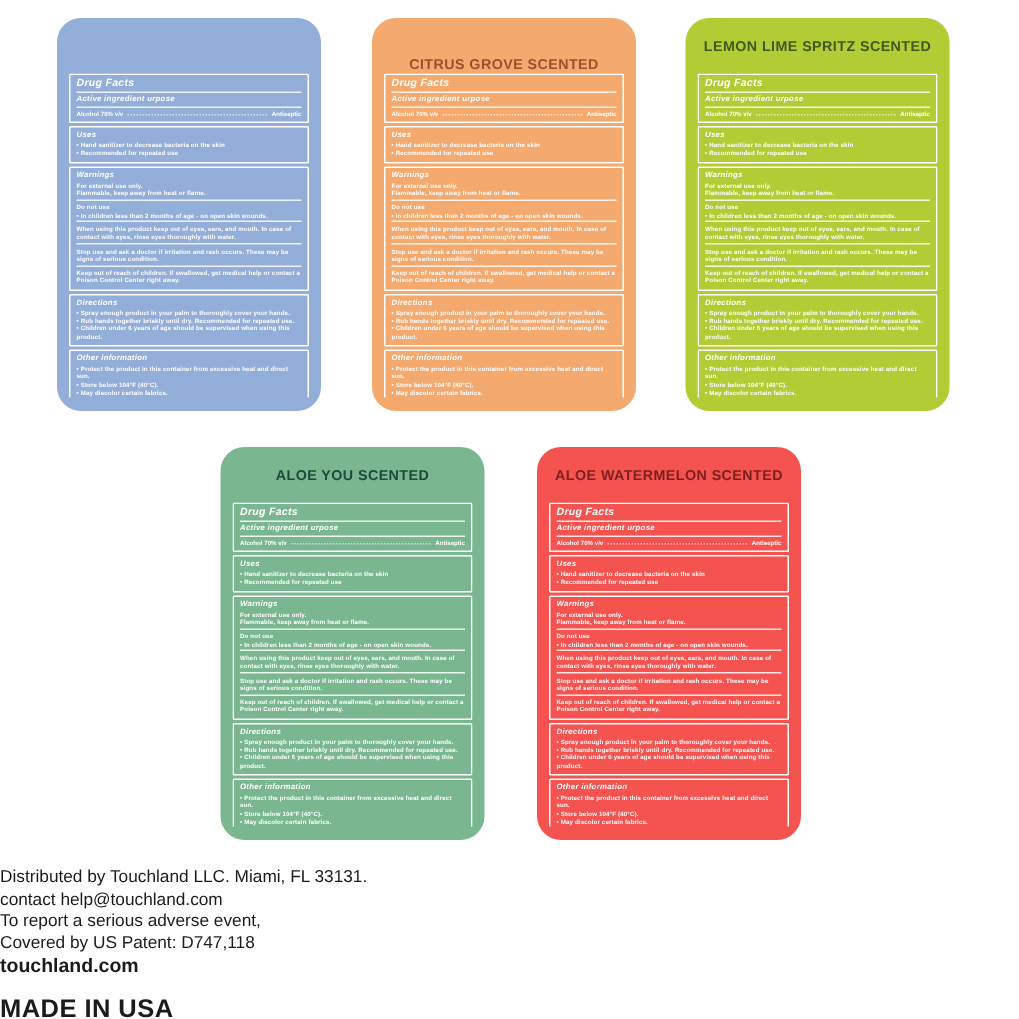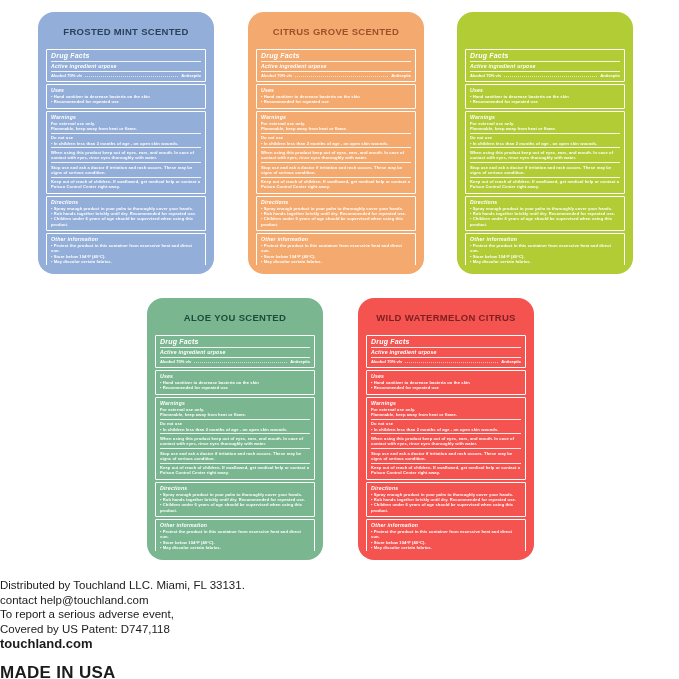--- a/index.html
+++ b/index.html
@@ -96,21 +96,20 @@
     font-weight:bold;
     letter-spacing:0.3px;
   }
 </style>
 </head>
 <body>
 
 <div class="stage">
   <div id="cards">
       <div class="card" style="left: 38px; top: 12px; background: rgb(147, 174, 216);">
-    <div class="card-title" style="color: rgb(43, 64, 89);">FROSTED MINT SCENTED</div>
     <div class="panel">
 
       <div class="sec">
         <div class="df-title">Drug Facts</div>
         <div class="rule"></div>
         <div class="sec-h">Active ingredient urpose</div>
         <div class="rule"></div>
         <div class="ai-row">
           <span>Alcohol 70% v/v</span>
           <span class="ai-leader"></span>
@@ -149,21 +148,21 @@
       <div class="sec">
         <div class="sec-h">Other information</div>
         <div class="body">• Protect the product in this container from excessive heat and direct sun.</div>
         <div class="body">• Store below 104°F (40°C).</div>
         <div class="body">• May discolor certain fabrics.</div>
       </div>
 
     </div>
   </div>
       <div class="card" style="left: 248px; top: 12px; background: rgb(244, 169, 111);">
-    <div class="card-title" style="color: rgb(156, 81, 45);">CITRUS GROVE SCENTED</div>
+    <div class="card-title" style="color: rgb(156, 81, 45); margin-top: 12px;">CITRUS GROVE SCENTED</div>
     <div class="panel">
 
       <div class="sec">
         <div class="df-title">Drug Facts</div>
         <div class="rule"></div>
         <div class="sec-h">Active ingredient urpose</div>
         <div class="rule"></div>
         <div class="ai-row">
           <span>Alcohol 70% v/v</span>
           <span class="ai-leader"></span>
@@ -202,20 +201,21 @@
       <div class="sec">
         <div class="sec-h">Other information</div>
         <div class="body">• Protect the product in this container from excessive heat and direct sun.</div>
         <div class="body">• Store below 104°F (40°C).</div>
         <div class="body">• May discolor certain fabrics.</div>
       </div>
 
     </div>
   </div>
       <div class="card" style="left: 457px; top: 12px; background: rgb(178, 204, 53);">
+    <div class="card-title" style="color: rgb(63, 90, 29);">LEMON LIME SPRITZ SCENTED</div>
     <div class="panel">
 
       <div class="sec">
         <div class="df-title">Drug Facts</div>
         <div class="rule"></div>
         <div class="sec-h">Active ingredient urpose</div>
         <div class="rule"></div>
         <div class="ai-row">
           <span>Alcohol 70% v/v</span>
           <span class="ai-leader"></span>
@@ -307,21 +307,21 @@
       <div class="sec">
         <div class="sec-h">Other information</div>
         <div class="body">• Protect the product in this container from excessive heat and direct sun.</div>
         <div class="body">• Store below 104°F (40°C).</div>
         <div class="body">• May discolor certain fabrics.</div>
       </div>
 
     </div>
   </div>
       <div class="card" style="left: 358px; top: 298px; background: rgb(244, 83, 80);">
-    <div class="card-title" style="color: rgb(123, 31, 31);">WILD WATERMELON CITRUS</div>
+    <div class="card-title" style="color: rgb(123, 31, 31);">ALOE WATERMELON SCENTED</div>
     <div class="panel">
 
       <div class="sec">
         <div class="df-title">Drug Facts</div>
         <div class="rule"></div>
         <div class="sec-h">Active ingredient urpose</div>
         <div class="rule"></div>
         <div class="ai-row">
           <span>Alcohol 70% v/v</span>
           <span class="ai-leader"></span>

